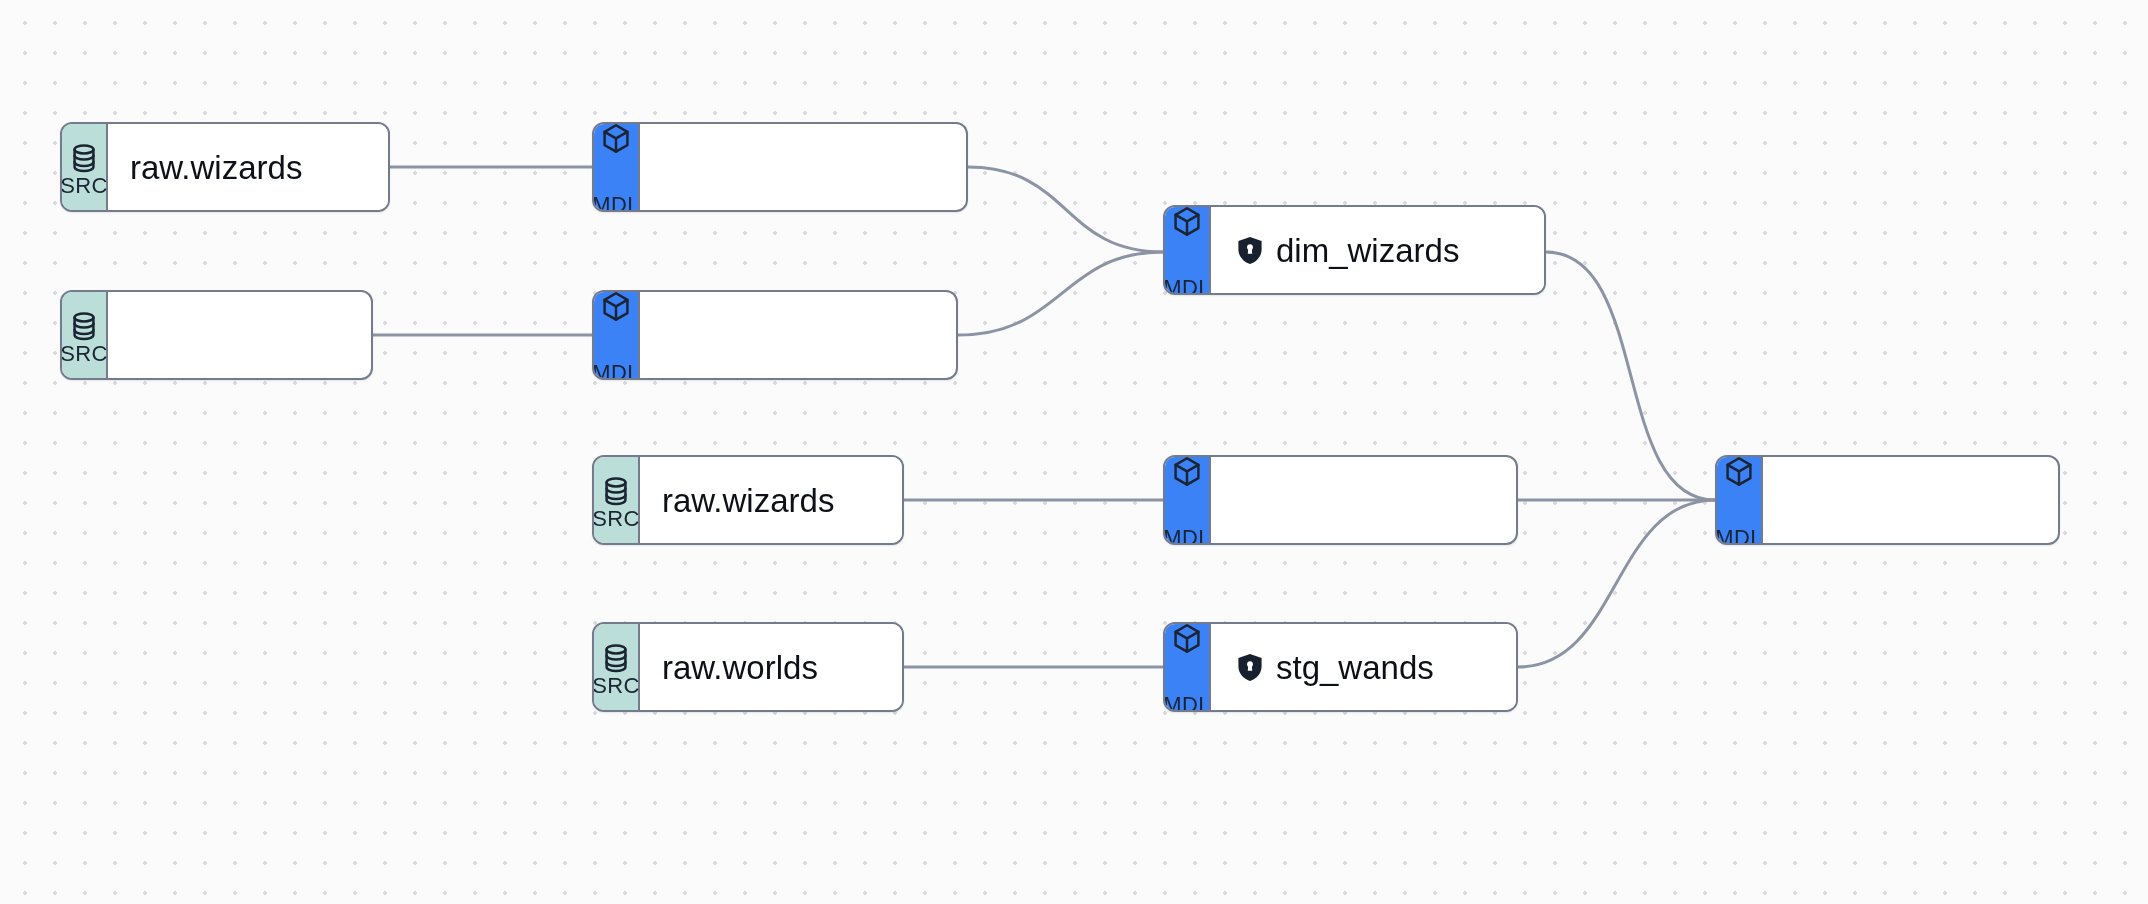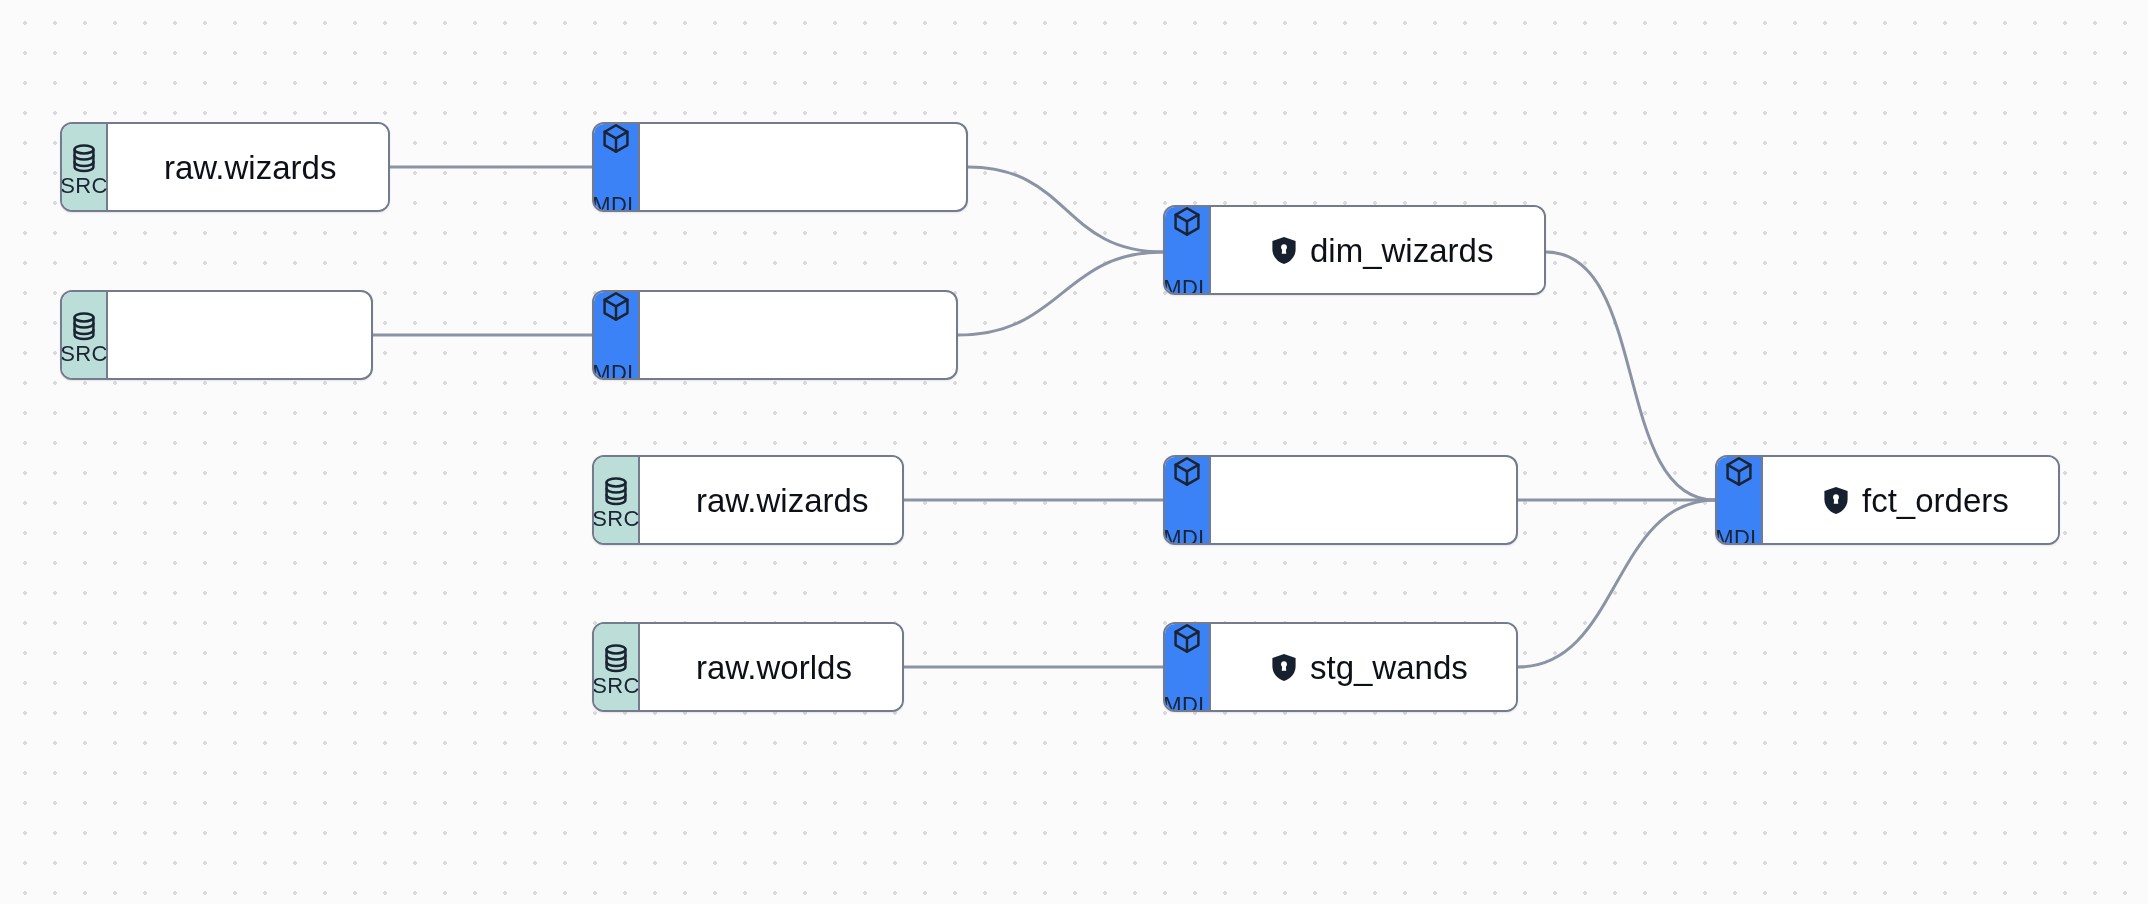--- a/index.html
+++ b/index.html
@@ -85,21 +85,20 @@
   }
 
   
   .node-body {
     flex: 1 1 auto;
     display: flex;
     align-items: center;
     gap: 13px;
     padding: 0 22px 0 26px;
     background: #ffffff;
-    margin-left: 34px;
   }
 
   .shield-icon {
     flex: 0 0 auto;
     width: 26px;
     height: 29px;
     color: #16202e;
   }
   .shield-icon svg { display: block; width: 100%; height: 100%; }
 
@@ -276,26 +275,16 @@
         <div class="node-badge">
           <span class="badge-icon">
   <svg viewBox="0 0 24 25" fill="none" stroke="currentColor" stroke-width="2" stroke-linecap="round" stroke-linejoin="round">
     <path d="M12 1.8 L21.2 7.1 V17.8 L12 23.1 L2.8 17.8 V7.1 Z"></path>
     <path d="M2.8 7.1 L12 12.4 L21.2 7.1"></path>
     <path d="M12 12.4 V23.1"></path>
   </svg>
 </span>
           <span class="badge-code">MDL</span>
         </div>
-        <div class="node-body">
-          <span class="shield-icon">
-  <svg viewBox="0 0 22 25" fill="currentColor">
-    <path d="M11 0.8 L21 4.3 V11.4 c0 6.2 -4.3 10.9 -10 12.8 C5.3 22.3 1 17.6 1 11.4 V4.3 Z"></path>
-    <circle cx="11" cy="9.6" r="2.5" fill="#ffffff"></circle>
-    <path d="M9.6 9.6 h2.8 l0.55 5.6 h-3.9 Z" fill="#ffffff"></path>
-  </svg>
-</span>
-          <span class="node-label">fct_orders</span>
-        </div>
       </div>
     </div>
 
 </div>
 
 </body></html>

